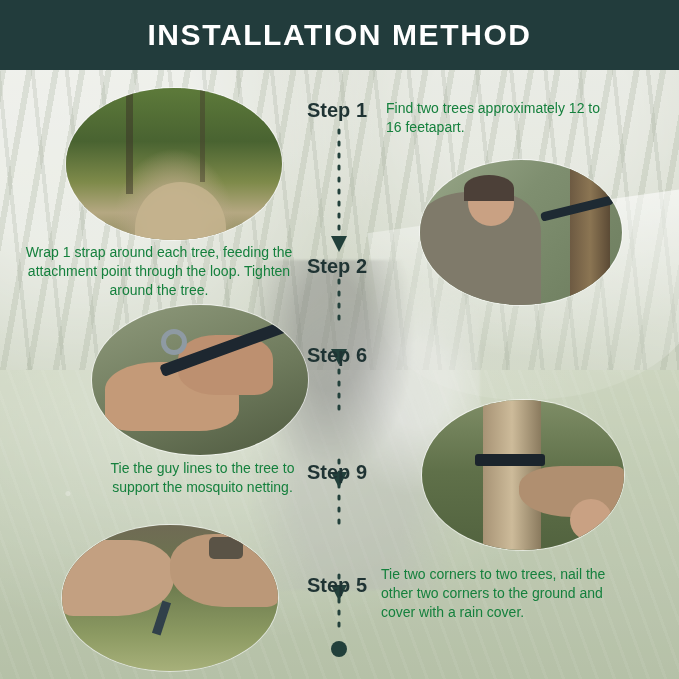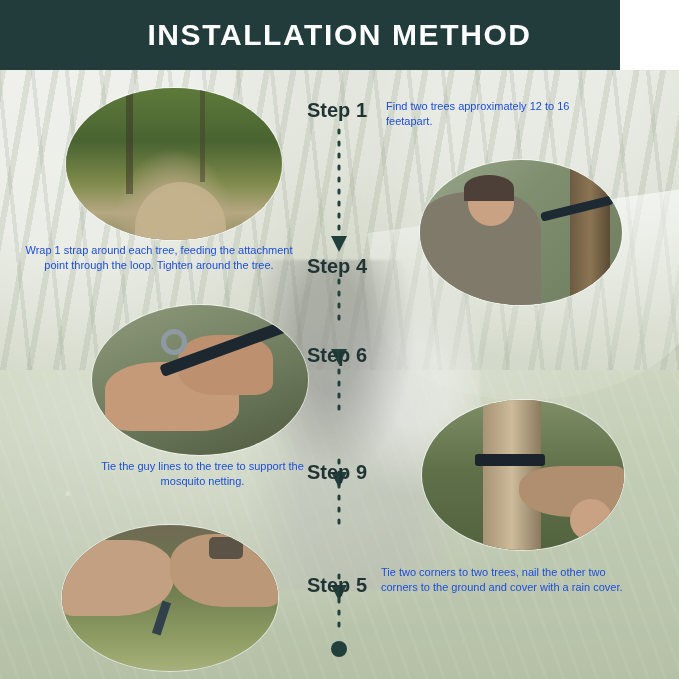--- a/index.html
+++ b/index.html
@@ -17,21 +17,21 @@
     width: 679px;
     height: 679px;
     background: #ffffff;
     overflow: hidden;
   }
 
   
   #header {
     position: absolute;
     left: 0; top: 0;
-    width: 620px; height: 70px;
+    width: 679px; height: 70px;
     background: #223c3c;
   }
   #header-title {
     position: absolute;
     left: 0; top: 0;
     width: 679px; height: 70px;
     display: flex;
     align-items: center;
     justify-content: center;
     color: #ffffff;
@@ -185,22 +185,22 @@
   }
   #step-1-label { left: 307px; top: 99px; }
   #step-2-label { left: 307px; top: 255px; }
   #step-3-label { left: 307px; top: 344px; }
   #step-4-label { left: 307px; top: 461px; }
   #step-5-label { left: 307px; top: 574px; }
 
   
   .caption {
     position: absolute;
-    color: #1d4ed8;
-    font-size: 11px;
+    color: #15803d;
+    font-size: 14px;
     line-height: 1.35;
   }
   #cap-1 { left: 386px; top: 99px;  width: 225px; text-align: left; }
   #cap-2 { left: 18px;  top: 243px; width: 282px; text-align: center; }
   #cap-3 { left: 381px; top: 340px; width: 200px; text-align: center; }
   #cap-4 { left: 100px; top: 459px; width: 205px; text-align: center; }
   #cap-5 { left: 381px; top: 565px; width: 250px; text-align: left; }
 </style>
 </head>
 <body>
@@ -274,21 +274,21 @@
 
   <div class="oval" id="oval-5">
     <div class="shade"></div>
     <div class="arm-left"></div>
     <div class="arm-right"></div>
     <div class="watch"></div>
     <div class="stake"></div>
   </div>
 
   <div class="step-label" id="step-1-label">Step 1</div>
-  <div class="step-label" id="step-2-label">Step 4</div>
+  <div class="step-label" id="step-2-label">Step 2</div>
   <div class="step-label" id="step-3-label">Step 6</div>
   <div class="step-label" id="step-4-label">Step 9</div>
   <div class="step-label" id="step-5-label">Step 5</div>
 
   <div class="caption" id="cap-1">Find two trees approximately 12 to 16 feetapart.</div>
   <div class="caption" id="cap-2">Wrap 1 strap around each tree, feeding the attachment point through the loop. Tighten around the tree.</div>
   <div class="caption" id="cap-4">Tie the guy lines to the tree to support the mosquito netting.</div>
   <div class="caption" id="cap-5">Tie two corners to two trees, nail the other two corners to the ground and cover with a rain cover.</div>
 
 </div>

